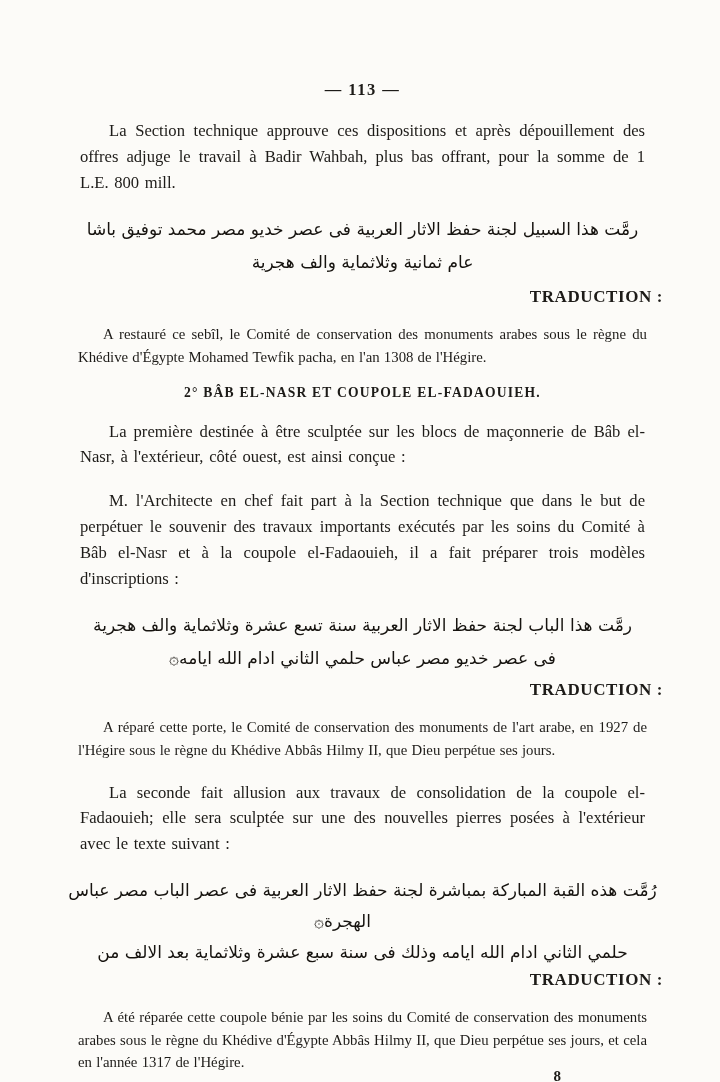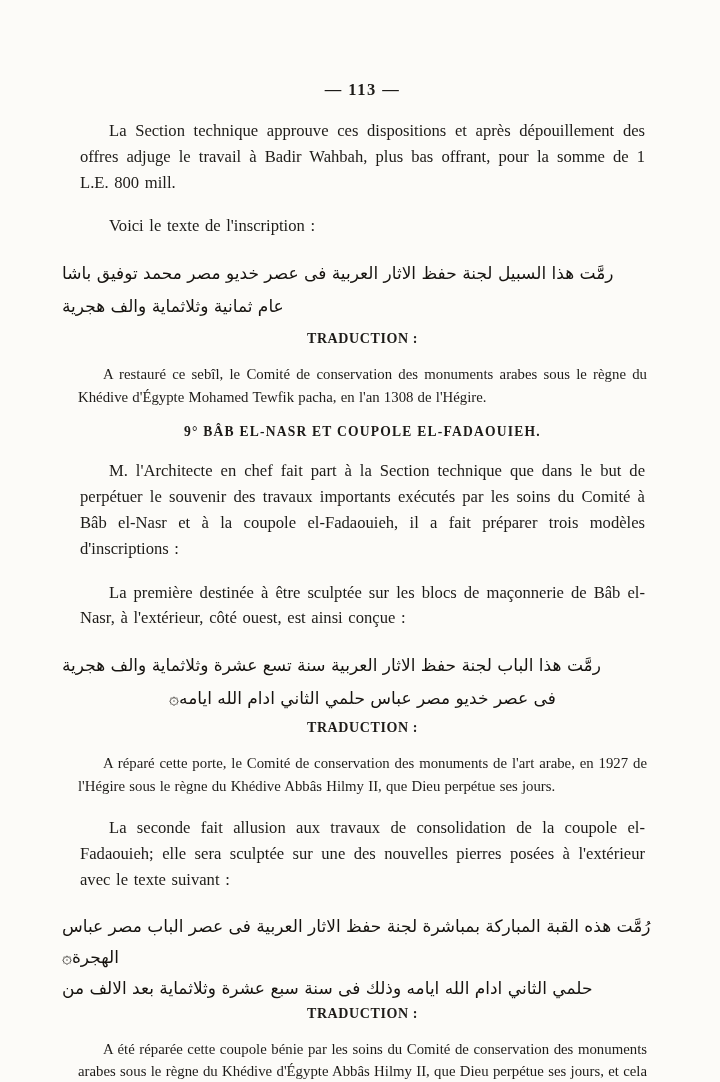--- a/index.html
+++ b/index.html
@@ -45,32 +45,32 @@
   }
   .arabic {
     direction: rtl;
     font-family: "DejaVu Sans", sans-serif;
     font-size: 17px;
     color: #16130f;
   }
   .ar-line {
     white-space: nowrap;
     line-height: 33px;
-    text-align: left;
+    text-align: center;
   }
   .ar-line.ar-center { text-align: center; }
   .ar-line.ar-inset { padding-left: 0; padding-right: 40px; }
   .arabic-1 { margin-top: 7px; }
   .arabic-2 { margin-top: 16px; }
   .arabic-3 { margin-top: 3px; }
   .arabic-3 .ar-line { line-height: 31px; }
   .trad-head {
-    text-align: center;
+    text-align: right;
     font-weight: bold;
-    font-size: 14px;
+    font-size: 17px;
     letter-spacing: 0.6px;
     margin: 8px 0 3px 0;
   }
   .trad-para {
     font-size: 14.8px;
     line-height: 22.6px;
     text-align: justify;
     text-indent: 25px;
     margin: 16px;
     word-spacing: 0.5px;
@@ -95,36 +95,35 @@
 </head>
 <body>
 
 <div class="page">
   <div class="column">
 
     <div class="page-number">— 113 —</div>
 
     <p class="body-para">La Section technique approuve ces dispositions et après dépouillement des offres adjuge le travail à Badir Wahbah, plus bas offrant, pour la somme de 1 L.E. 800 mill.</p>
 
-    <p class="body-para">Voici le texte de l'inscription :</p>
 
     <div class="arabic arabic-1" dir="rtl">
       <div class="ar-line">رمَّت هذا السبيل لجنة حفظ الاثار العربية فى عصر خديو مصر محمد توفيق باشا</div>
       <div class="ar-line">عام ثمانية وثلاثماية والف هجرية</div>
     </div>
 
     <div class="trad-head">TRADUCTION :</div>
 
     <p class="trad-para">A restauré ce sebîl, le Comité de conservation des monuments arabes sous le règne du Khédive d'Égypte Mohamed Tewfik pacha, en l'an 1308 de l'Hégire.</p>
 
-    <div class="section-head">9° BÂB EL-NASR ET COUPOLE EL-FADAOUIEH.</div>
+    <div class="section-head">2° BÂB EL-NASR ET COUPOLE EL-FADAOUIEH.</div>
+
+    <p class="body-para">La première destinée à être sculptée sur les blocs de maçonnerie de Bâb el-Nasr, à l'extérieur, côté ouest, est ainsi conçue :</p>
 
     <p class="body-para">M. l'Architecte en chef fait part à la Section technique que dans le but de perpétuer le souvenir des travaux importants exécutés par les soins du Comité à Bâb el-Nasr et à la coupole el-Fadaouieh, il a fait préparer trois modèles d'inscriptions :</p>
-
-    <p class="body-para">La première destinée à être sculptée sur les blocs de maçonnerie de Bâb el-Nasr, à l'extérieur, côté ouest, est ainsi conçue :</p>
 
     <div class="arabic arabic-2" dir="rtl">
       <div class="ar-line">رمَّت هذا الباب لجنة حفظ الاثار العربية سنة تسع عشرة وثلاثماية والف هجرية</div>
       <div class="ar-line ar-center">فى عصر خديو مصر عباس حلمي الثاني ادام الله ايامه۞</div>
     </div>
 
     <div class="trad-head th-2">TRADUCTION :</div>
 
     <p class="trad-para">A réparé cette porte, le Comité de conservation des monuments de l'art arabe, en 1927 de l'Hégire sous le règne du Khédive Abbâs Hilmy II, que Dieu perpétue ses jours.</p>
 

